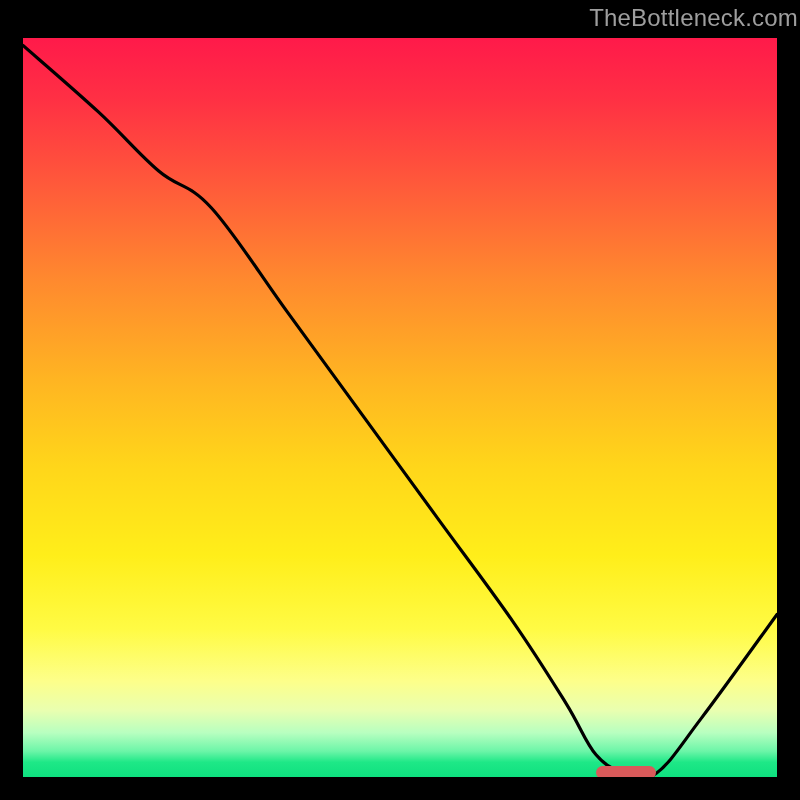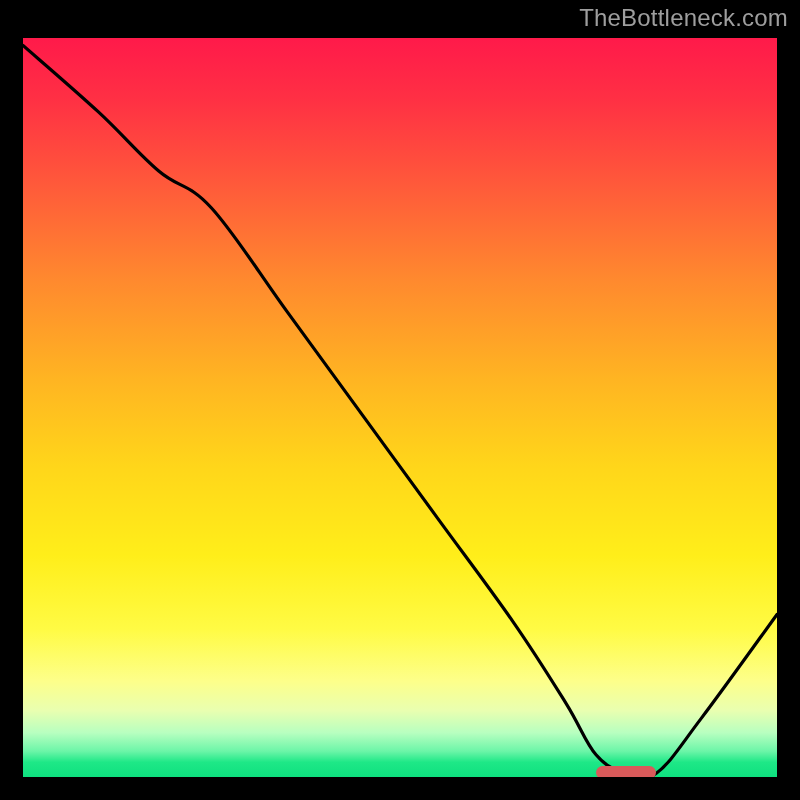--- a/index.html
+++ b/index.html
@@ -53,21 +53,21 @@
   }
   .marker {
     position: absolute;
     height: 13px;
     border-radius: 7px;
     background: #d85a5a;
   }
   .watermark {
     position: absolute;
     top: 4px;
-    right: 12px;
+    right: 2px;
     color: #9e9e9e;
     font-size: 24px;
     font-weight: 500;
     letter-spacing: 0.2px;
   }
 </style>
 </head>
 <body>
 
 <div class="watermark">TheBottleneck.com</div>

